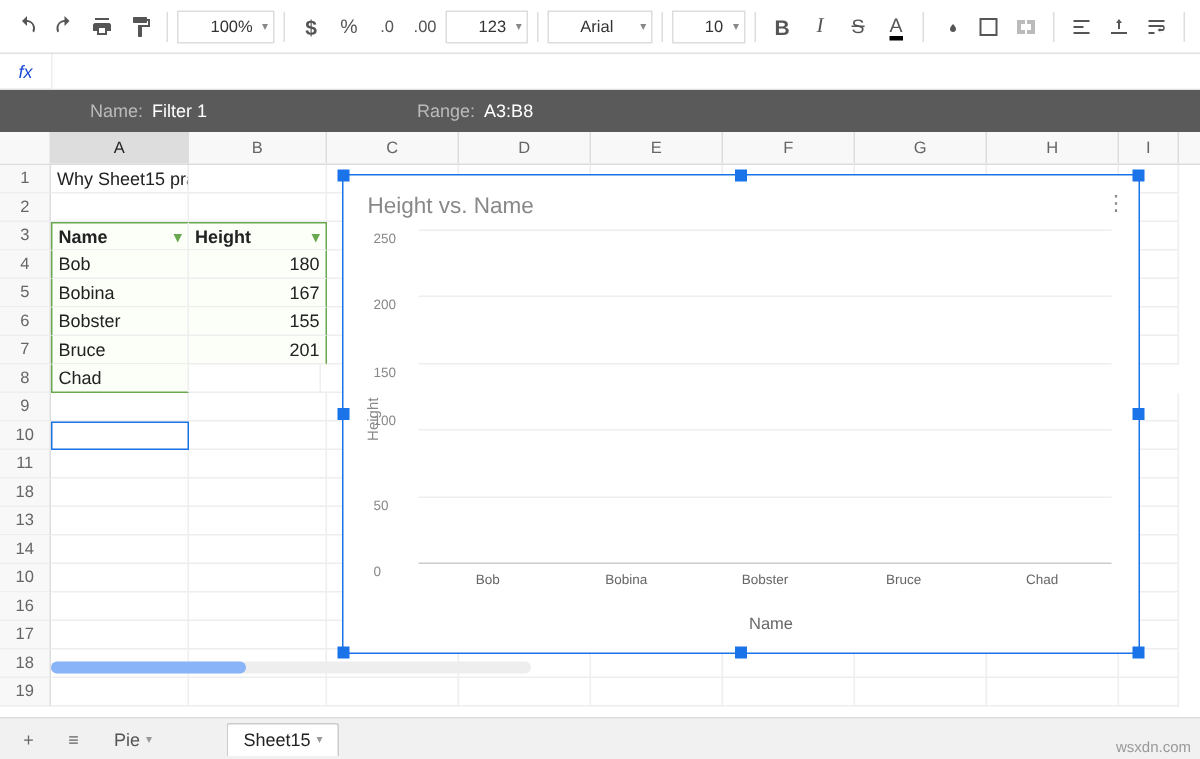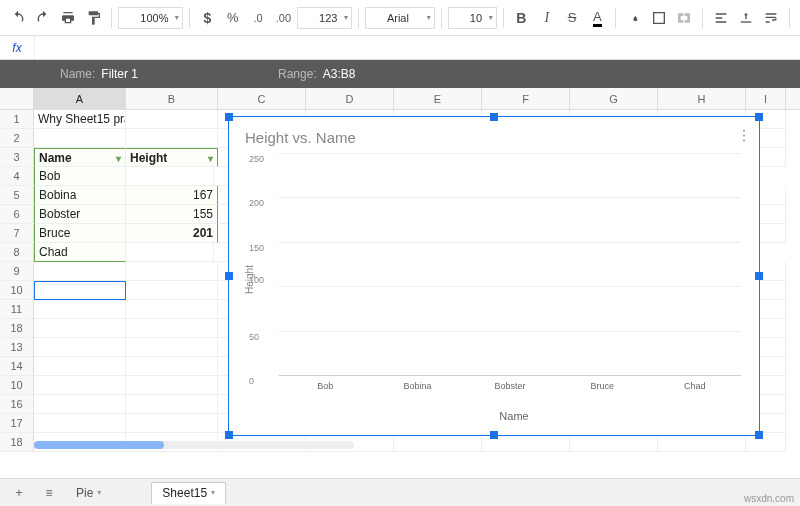--- a/index.html
+++ b/index.html
@@ -191,20 +191,21 @@
         <div class="cell colD"></div>
         <div class="cell colE"></div>
         <div class="cell colF"></div>
         <div class="cell colG"></div>
         <div class="cell colH"></div>
         <div class="cell colI"></div>
       </div>
       <div class="row">
         <div class="rownum">4</div>
         <div class="cell colA" style="background: rgb(251, 255, 248); border-left: 1px solid rgb(106, 168, 79);">Bob</div>
+        <div class="cell colB num" style="background: rgb(251, 255, 248); border-right: 1px solid rgb(106, 168, 79);">180</div>
         <div class="cell colC"></div>
         <div class="cell colD"></div>
         <div class="cell colE"></div>
         <div class="cell colF"></div>
         <div class="cell colG"></div>
         <div class="cell colH"></div>
         <div class="cell colI"></div>
       </div>
       <div class="row">
         <div class="rownum">5</div>
@@ -226,21 +227,21 @@
         <div class="cell colD"></div>
         <div class="cell colE"></div>
         <div class="cell colF"></div>
         <div class="cell colG"></div>
         <div class="cell colH"></div>
         <div class="cell colI"></div>
       </div>
       <div class="row">
         <div class="rownum">7</div>
         <div class="cell colA" style="background: rgb(251, 255, 248); border-left: 1px solid rgb(106, 168, 79);">Bruce</div>
-        <div class="cell colB num" style="background: rgb(251, 255, 248); border-right: 1px solid rgb(106, 168, 79); font-weight: bold;">201</div>
+        <div class="cell colB num" style="background: rgb(251, 255, 248); border-right: 1px solid rgb(106, 168, 79);">201</div>
         <div class="cell colC"></div>
         <div class="cell colD"></div>
         <div class="cell colE"></div>
         <div class="cell colF"></div>
         <div class="cell colG"></div>
         <div class="cell colH"></div>
         <div class="cell colI"></div>
       </div>
       <div class="row">
         <div class="rownum">8</div>
@@ -356,20 +357,32 @@
         <div class="cell colC"></div>
         <div class="cell colD"></div>
         <div class="cell colE"></div>
         <div class="cell colF"></div>
         <div class="cell colG"></div>
         <div class="cell colH"></div>
         <div class="cell colI"></div>
       </div>
       <div class="row">
         <div class="rownum">18</div>
+        <div class="cell colA"></div>
+        <div class="cell colB"></div>
+        <div class="cell colC"></div>
+        <div class="cell colD"></div>
+        <div class="cell colE"></div>
+        <div class="cell colF"></div>
+        <div class="cell colG"></div>
+        <div class="cell colH"></div>
+        <div class="cell colI"></div>
+      </div>
+      <div class="row">
+        <div class="rownum">19</div>
         <div class="cell colA"></div>
         <div class="cell colB"></div>
         <div class="cell colC"></div>
         <div class="cell colD"></div>
         <div class="cell colE"></div>
         <div class="cell colF"></div>
         <div class="cell colG"></div>
         <div class="cell colH"></div>
         <div class="cell colI"></div>
       </div>

